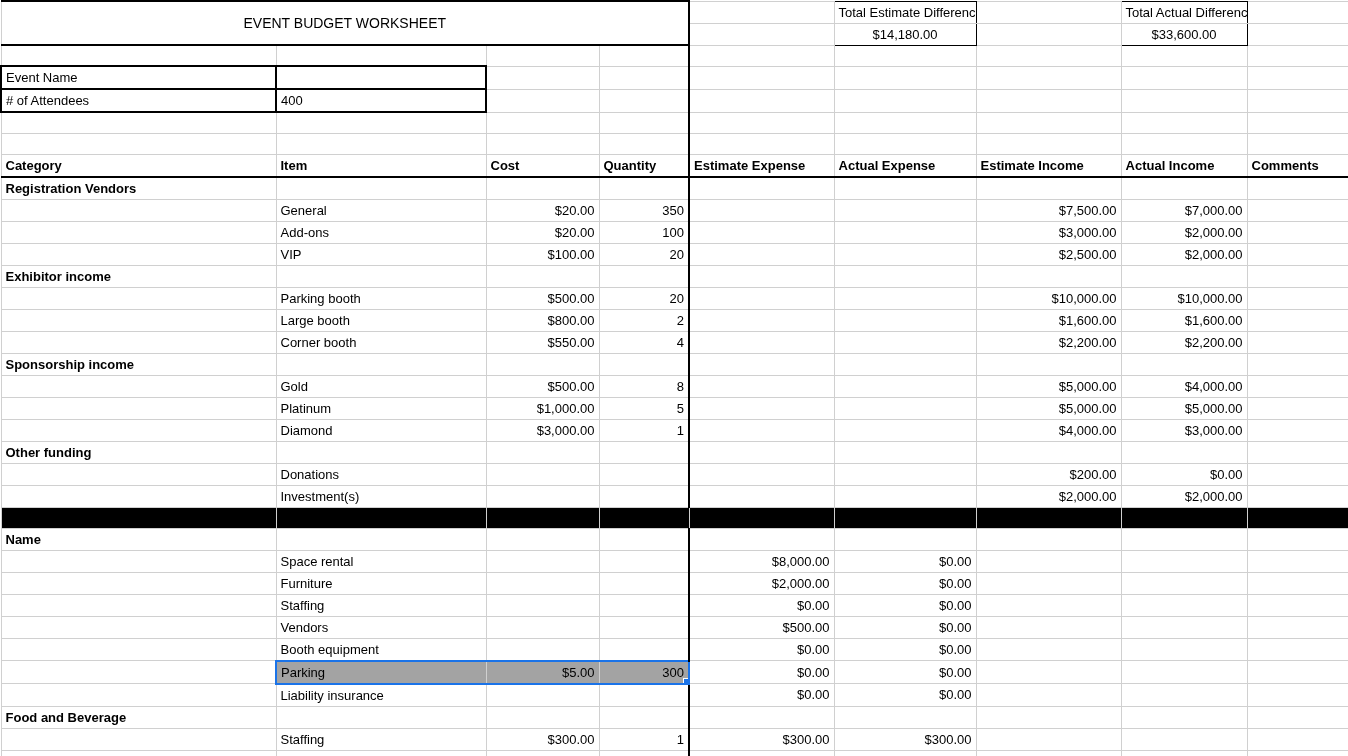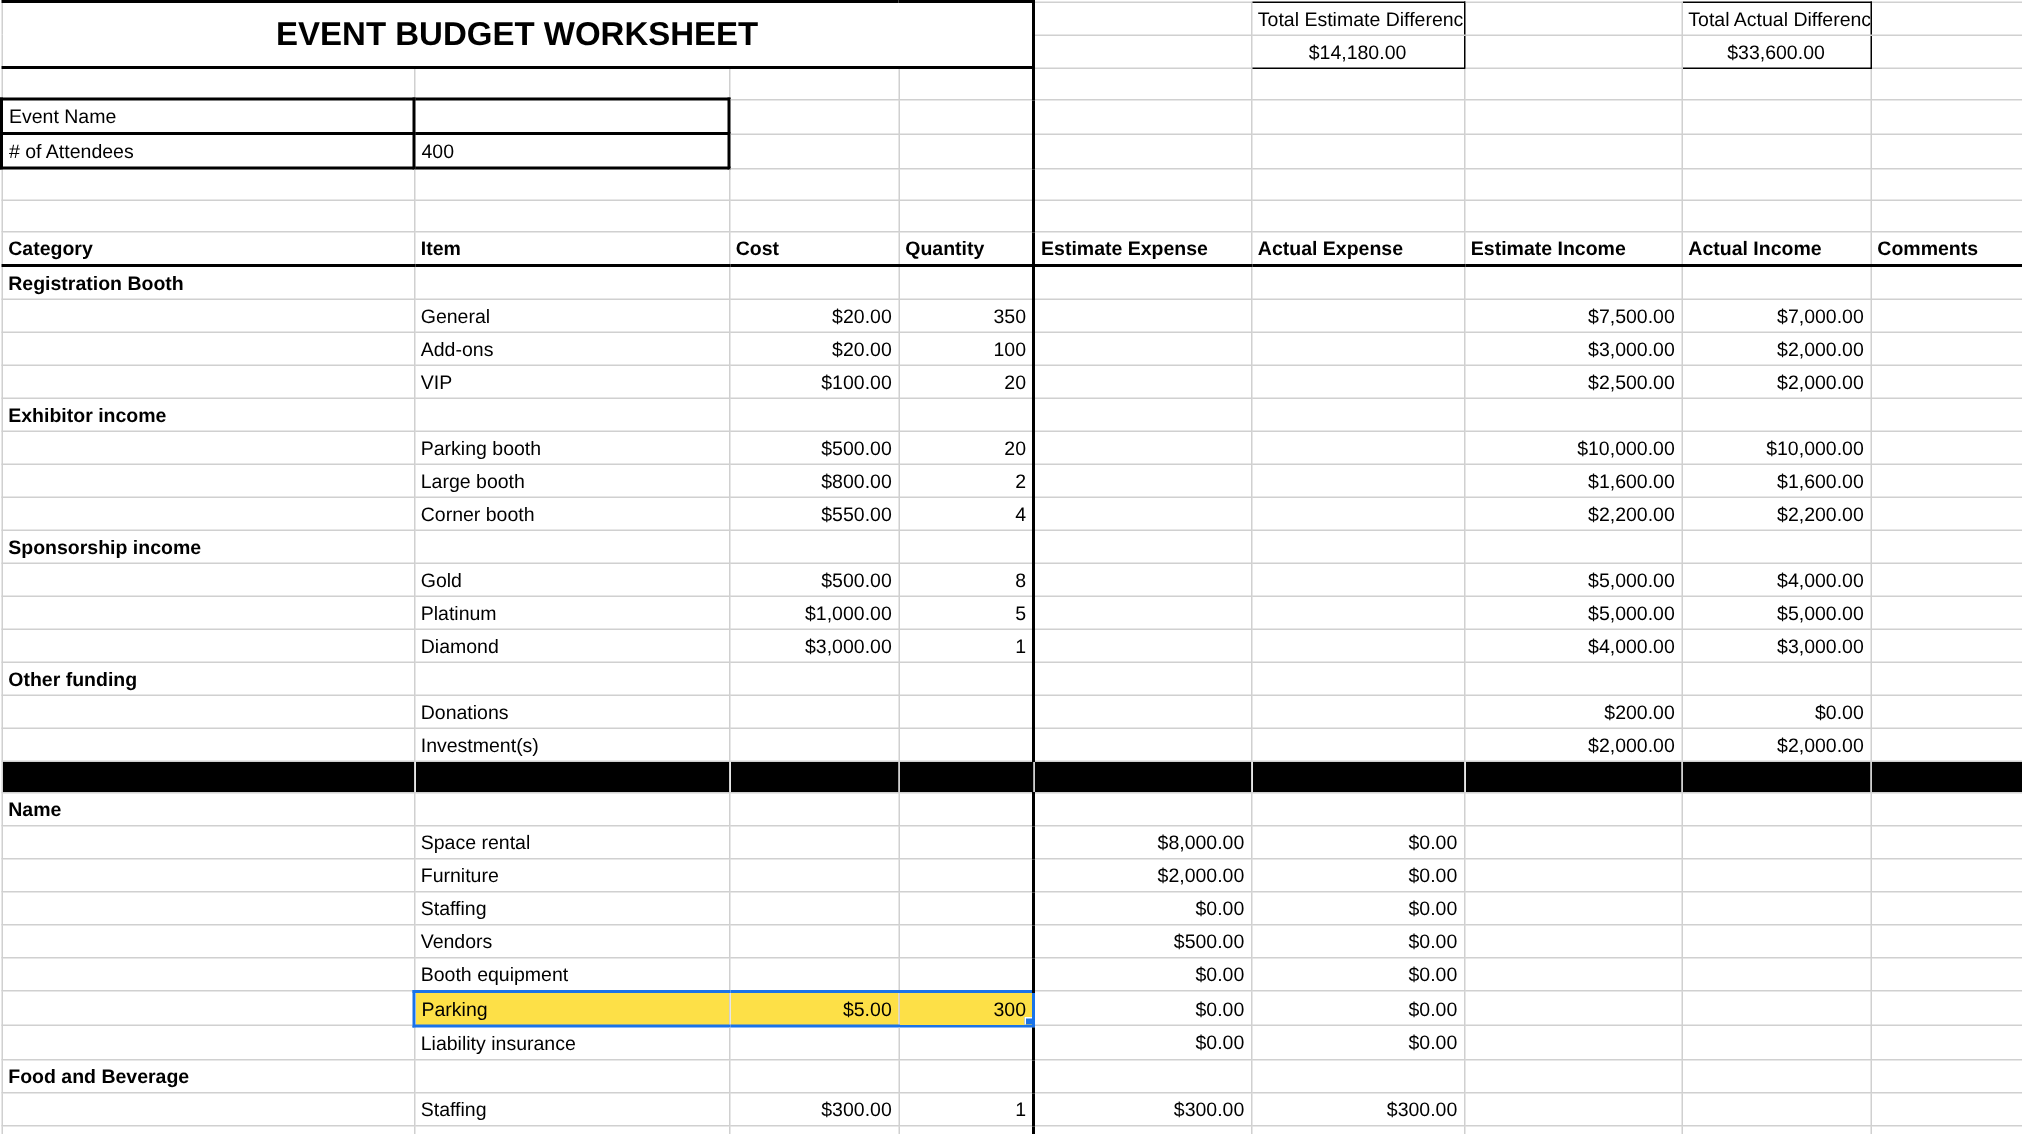--- a/index.html
+++ b/index.html
@@ -26,22 +26,22 @@
   col.colA { width: 275px; }
   col.colB { width: 210px; }
   col.colC { width: 113px; }
   col.colD { width: 90px; }
   col.colE { width: 145px; }
   col.colF { width: 142px; }
   col.colG { width: 145px; }
   col.colH { width: 126px; }
   col.colI { width: 102px; }
   .title {
-    font-weight: bold;
-    font-size: 22px;
+    font-weight: normal;
+    font-size: 14px;
     text-align: center;
     border-top: 2px solid #000 !important;
     border-bottom: 2px solid #000 !important;
   }
   .title-row td { height: 25px; }
   .field-label {
     border: 2px solid #000 !important;
   }
   .field-value {
     border: 2px solid #000 !important;
@@ -66,21 +66,21 @@
     border-left: 1px solid #000 !important;
     border-right: 1px solid #000 !important;
   }
   .sumval {
     text-align: center;
     border-bottom: 1px solid #000 !important;
     border-left: 1px solid #000 !important;
     border-right: 1px solid #000 !important;
   }
   .sel {
-    background: #fde047;
+    background: #a3a3a3;
   }
   .sel-left { border-left: 2px solid #1a73e8 !important; }
   .sel-top { border-top: 2px solid #1a73e8 !important; }
   .sel-right { border-right: 2px solid #1a73e8 !important; position:relative;}
   .sel-bottom { border-bottom: 2px solid #1a73e8 !important; }
   .handle::after{
     content:"";
     position:absolute;
     right:-3px; bottom:-3px;
     width:6px; height:6px;
@@ -186,21 +186,21 @@
     <td class="hdr">Cost</td>
     <td class="hdr brR">Quantity</td>
     <td class="hdr">Estimate Expense</td>
     <td class="hdr">Actual Expense</td>
     <td class="hdr">Estimate Income</td>
     <td class="hdr">Actual Income</td>
     <td class="hdr">Comments</td>
   </tr>
 
   <tr>
-        <td class="cat">Registration Booth</td>
+        <td class="cat">Registration Vendors</td>
         <td></td>
         <td></td>
         <td class="brR"></td>
         <td></td>
         <td></td>
         <td></td>
         <td></td>
         <td></td>
       </tr>
   <tr>

